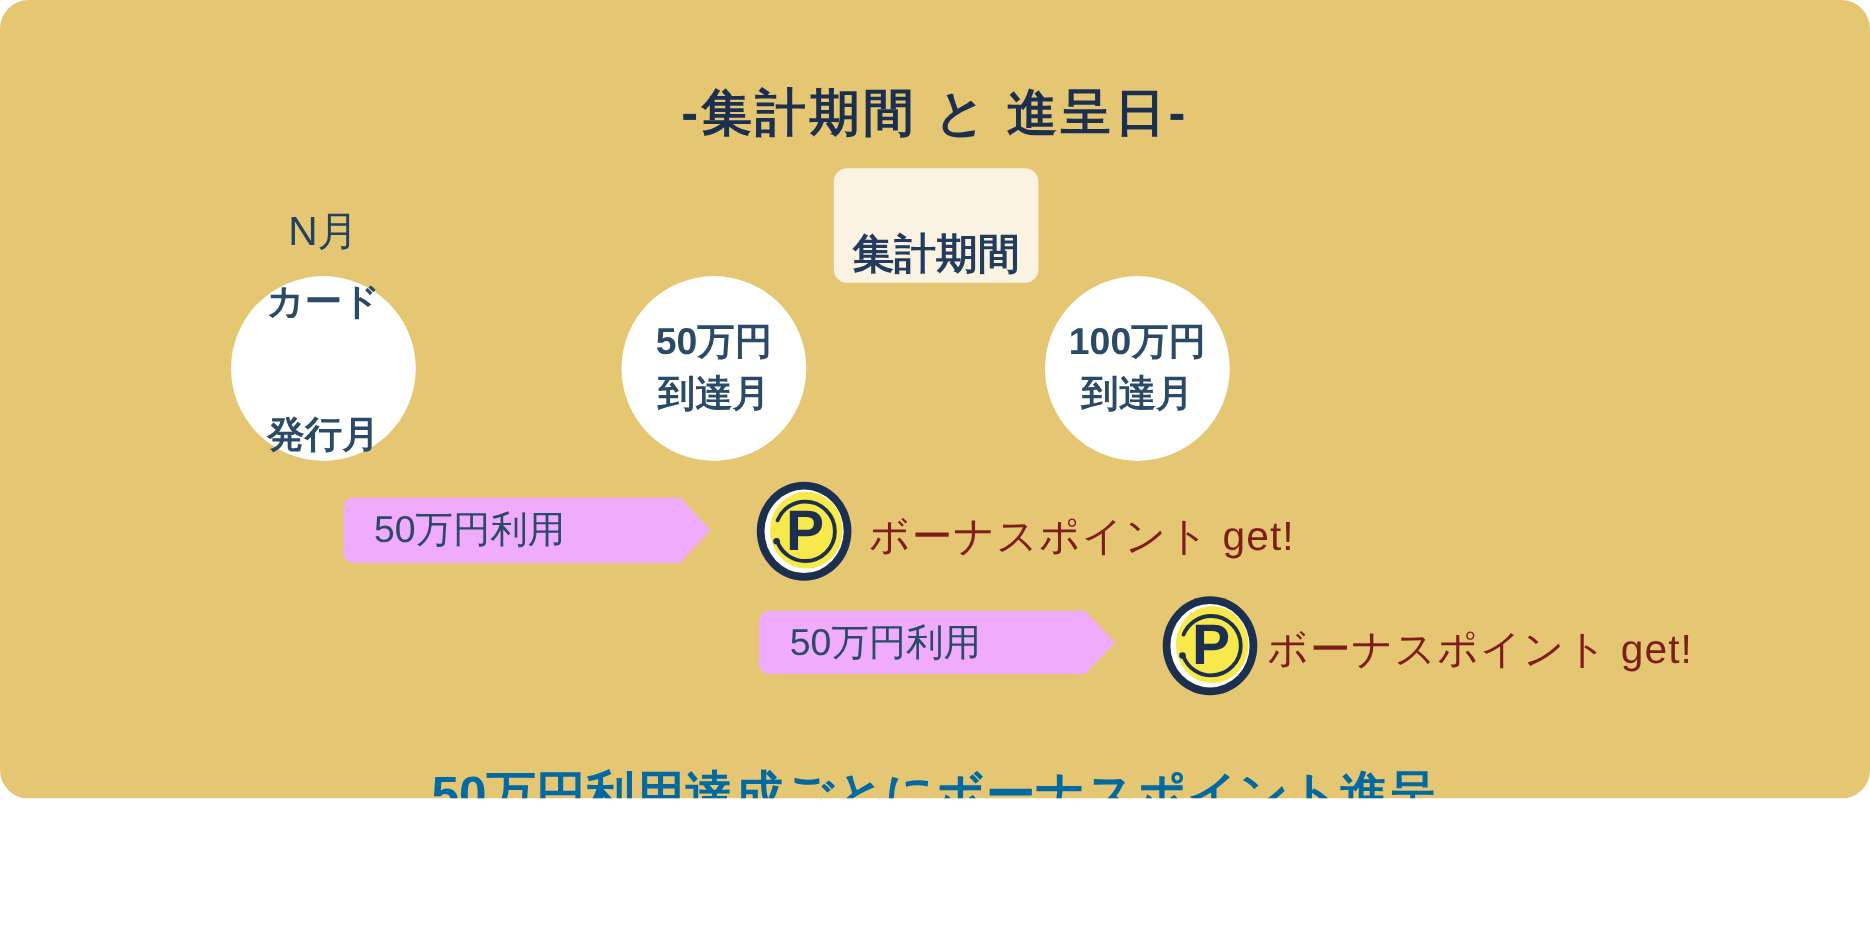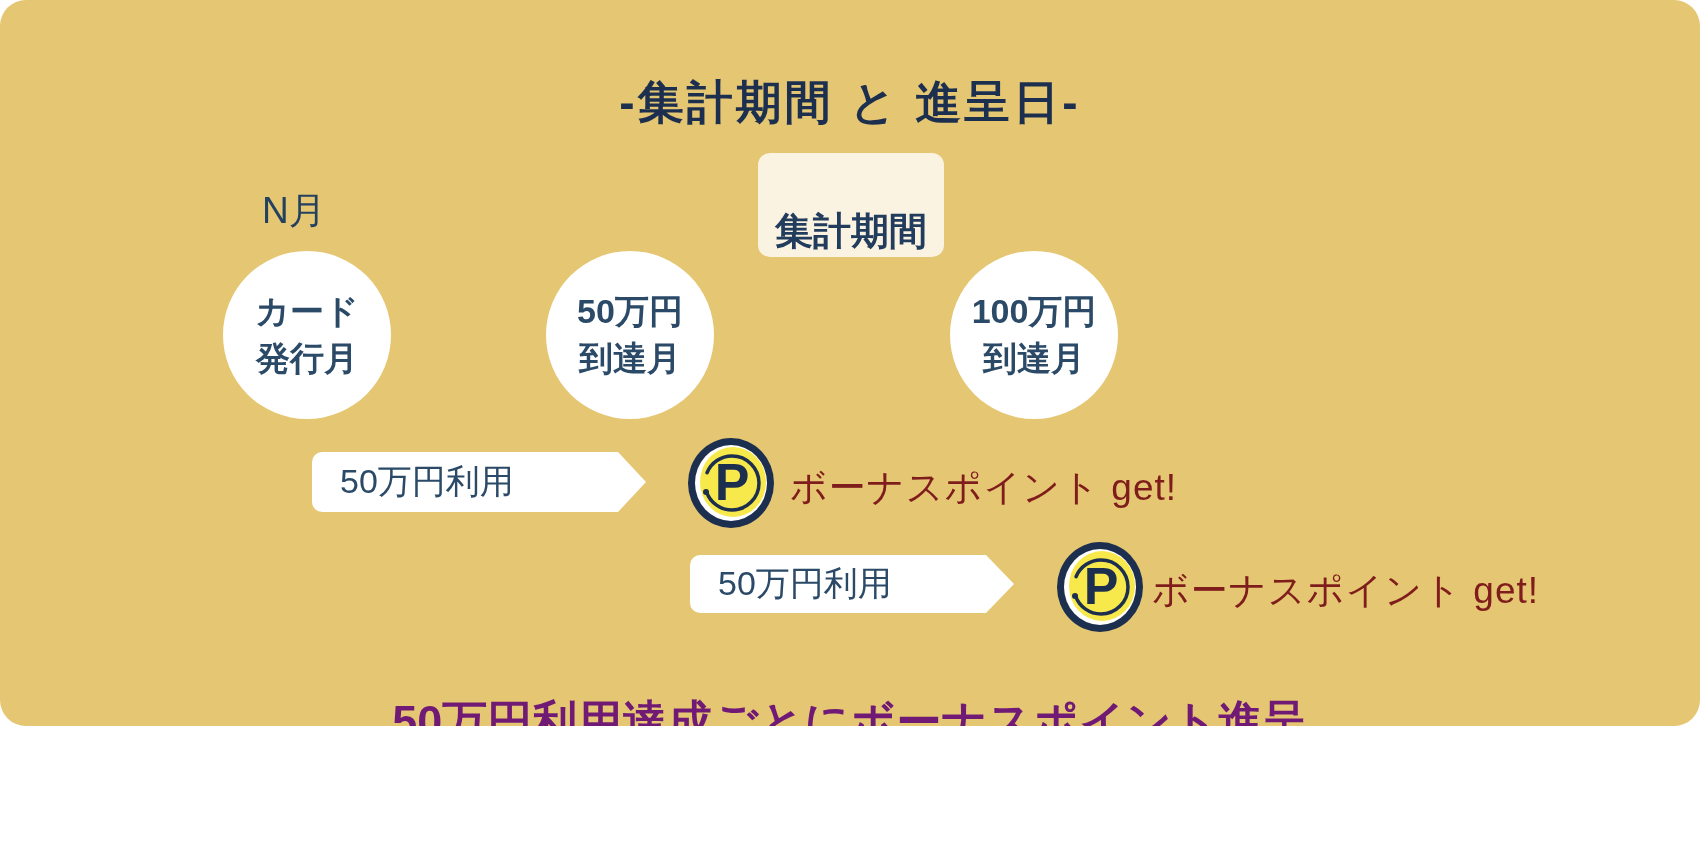--- a/index.html
+++ b/index.html
@@ -43,26 +43,26 @@
     position: absolute;
     top: 251px;
     width: 168px; height: 168px;
     border-radius: 50%;
     background: #ffffff;
     display: flex; flex-direction: column;
     align-items: center; justify-content: center;
     font-size: 34px; font-weight: 700; color: #2b4a68;
     line-height: 47px; text-align: center;
   }
-  .c1 { left: 223px; }
-  .c2 { left: 546px; }
+  .c1 { left: 210px; justify-content: space-between; }
+  .c2 { left: 565px; }
   .c3 { left: 950px; }
   .banner {
     position: absolute;
-    background: #ffffff;
+    background: #f0abfc;
     display: flex; align-items: center;
     padding-left: 28px;
     box-sizing: border-box;
     font-size: 34px; font-weight: 500; color: #2b4a68;
     border-radius: 10px 0 0 10px;
     clip-path: polygon(0 0, calc(100% - 28px) 0, 100% 50%, calc(100% - 28px) 100%, 0 100%);
     white-space: nowrap;
   }
   .b1 { left: 312px; top: 452px; width: 334px; height: 60px; }
   .b2 { left: 690px; top: 555px; width: 324px; height: 58px; }
@@ -76,21 +76,21 @@
     white-space: nowrap;
     letter-spacing: 1px;
   }
   .r1 { left: 790px; top: 463px; }
   .r2 { left: 1152px; top: 566px; }
   .footer {
     position: absolute;
     left: 0; right: 0; top: 692px;
     text-align: center;
     font-size: 45px; font-weight: 700;
-    color: #701a75;
+    color: #0369a1;
   }
 </style>
 </head>
 <body>
 
 <div class="canvas">
 
   <div class="title">-集計期間 と 進呈日-</div>
 
   <div class="tl-label tl-start">N月</div>

